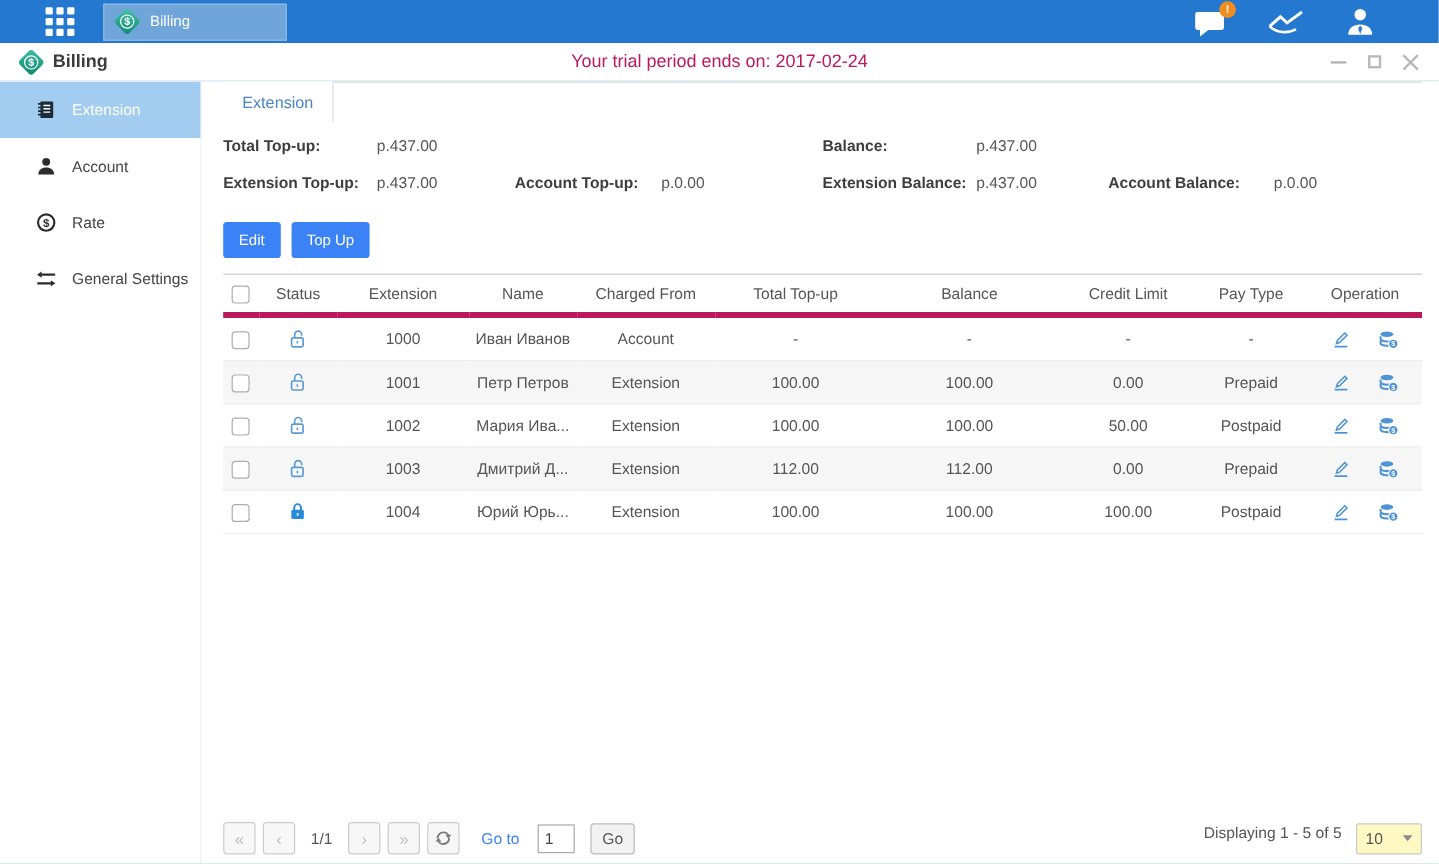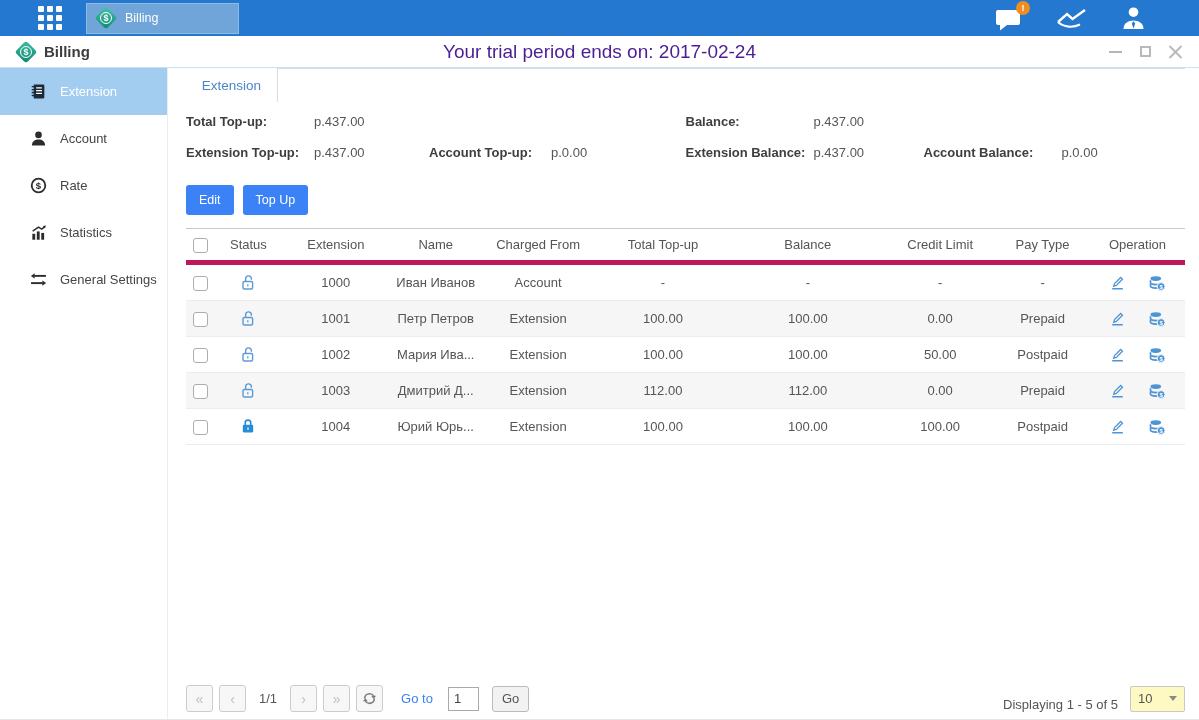--- a/index.html
+++ b/index.html
@@ -24,21 +24,21 @@
   .topbar-right { margin-left: auto; display: flex; align-items: center; gap: 32px; padding-right: 52px; }
   .top-ic { position: relative; cursor: pointer; display: flex; }
   .badge { position: absolute; top: -5px; right: -7px; width: 14px; height: 14px; background: #ef8d1f;
     border-radius: 50%; color: #fff; font-size: 9px; font-weight: bold; text-align: center; line-height: 14px; }
 
   
   .titlebar { height: 32px; background: #fff; display: flex; align-items: center; padding: 0 16px;
     position: relative; border-bottom: 1px solid #cde0f0; }
   .titlebar .diamond::before { background: linear-gradient(135deg, #3fbda2, #0c8a6f); }
   .title-text { font-weight: bold; font-size: 15px; color: #3d3d3d; margin-left: 8px; }
-  .trial { position: absolute; left: 0; right: 0; text-align: center; color: #4c1d95; font-size: 19px; }
+  .trial { position: absolute; left: 0; right: 0; text-align: center; color: #be185d; font-size: 15px; }
   .win-controls { margin-left: auto; display: flex; align-items: center; gap: 15px; z-index: 1; }
   .wc { width: 15px; height: 15px; position: relative; cursor: pointer; }
   .wc-min::before { content: ""; position: absolute; left: 1px; right: 1px; top: 7px; height: 2px; background: #b5b5b5; }
   .wc-max::before { content: ""; position: absolute; inset: 2px; border: 2px solid #b9b9b9; }
   .wc-close::before, .wc-close::after { content: ""; position: absolute; left: -1px; top: 6.5px; width: 17px; height: 2px; background: #b9b9b9; }
   .wc-close::before { transform: rotate(45deg); } .wc-close::after { transform: rotate(-45deg); }
 
   
   .content { display: flex; height: 652px; border-bottom: 1px solid #dfe8f0; }
   .sidebar { width: 168px; border-right: 1px solid #ededed; background: #fff; }
@@ -90,21 +90,21 @@
     align-items: center; justify-content: space-between; }
   .pager { display: flex; align-items: center; gap: 6px; }
   .pg-btn { width: 27px; height: 27px; border: 1px solid #ccc; background: #f7f7f7; border-radius: 3px;
     display: flex; align-items: center; justify-content: center; color: #bfbfbf; font-size: 14px; cursor: pointer; }
   .page-ind { margin: 0 7px; color: #555; }
   .goto-label { margin-left: 12px; margin-right: 9px; color: #3b82f6; }
   .goto-input { width: 31px; height: 24px; border: 1px solid #a9a9a9; text-align: left; padding-left: 5px;
     font-family: inherit; font-size: 13px; color: #444; }
   .go-btn { margin-left: 7px; height: 26px; padding: 0 9px; border: 1px solid #bbb; background: #f2f2f2;
     border-radius: 3px; color: #555; font-size: 13px; font-family: inherit; cursor: pointer; }
-  .display-info { display: flex; align-items: flex-end; gap: 12px; color: #555; }
+  .display-info { display: flex; align-items: flex-start; gap: 12px; color: #555; }
   .page-size { width: 55px; height: 26px; border: 1px solid #c8c8c8; background: #fef9c3; border-radius: 2px;
     display: flex; align-items: center; justify-content: space-between; padding: 0 7px; color: #555; cursor: pointer; }
   .caret-down { width: 0; height: 0; border-left: 4.5px solid transparent; border-right: 4.5px solid transparent;
     border-top: 5.5px solid #8a8a8a; }
 </style>
 </head>
 <body>
 
 <div class="topbar">
   <div class="grid-icon">
@@ -178,30 +178,20 @@
         <path d="M1.8 14.5c0-3.7 2.8-5.5 6.2-5.5s6.2 1.8 6.2 5.5z" fill="currentColor"></path>
       </svg>
       <span>Account</span>
     </div>
     <div class="side-item">
       <svg viewBox="0 0 16 16">
         <circle cx="8" cy="8" r="6.4" fill="none" stroke="currentColor" stroke-width="1.7"></circle>
         <text x="8" y="11.2" text-anchor="middle" font-size="9" font-weight="bold" fill="currentColor" font-family="Liberation Sans, sans-serif">$</text>
       </svg>
       <span>Rate</span>
-    </div>
-    <div class="side-item">
-      <svg viewBox="0 0 16 16">
-        <rect x="2.2" y="9.2" width="2.7" height="5.6" fill="currentColor"></rect>
-        <rect x="6.4" y="7" width="2.7" height="7.8" fill="currentColor"></rect>
-        <rect x="10.6" y="8.4" width="2.7" height="6.4" fill="currentColor"></rect>
-        <path d="M2.5 6.6 L8 3 L11 4.8 L14 2.4" stroke="currentColor" stroke-width="1.4" fill="none"></path>
-        <path d="M15 1.4l-3 .5 2.1 2.1z" fill="currentColor"></path>
-      </svg>
-      <span>Statistics</span>
     </div>
     <div class="side-item">
       <svg viewBox="0 0 16 16">
         <path d="M4 4.6h11" stroke="currentColor" stroke-width="1.8"></path>
         <path d="M0.8 4.6l3.6-2.4v4.8z" fill="currentColor"></path>
         <path d="M1 11.4h11" stroke="currentColor" stroke-width="1.8"></path>
         <path d="M15.2 11.4l-3.6-2.4v4.8z" fill="currentColor"></path>
       </svg>
       <span>General Settings</span>
     </div>

